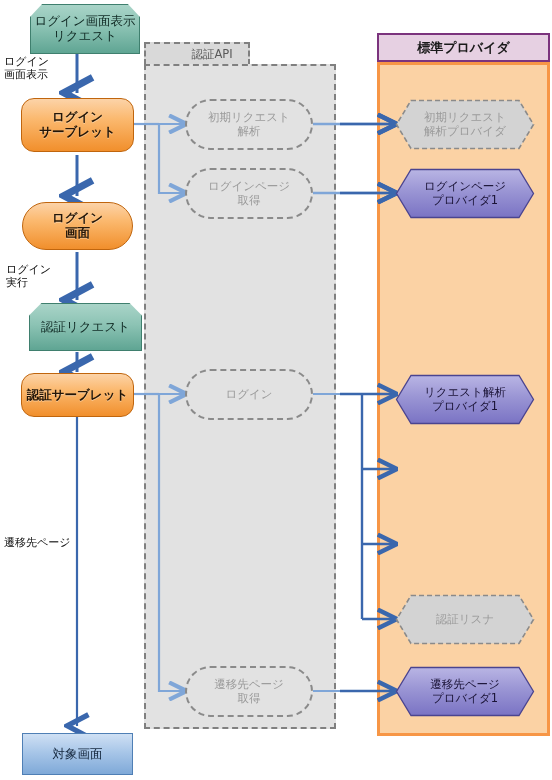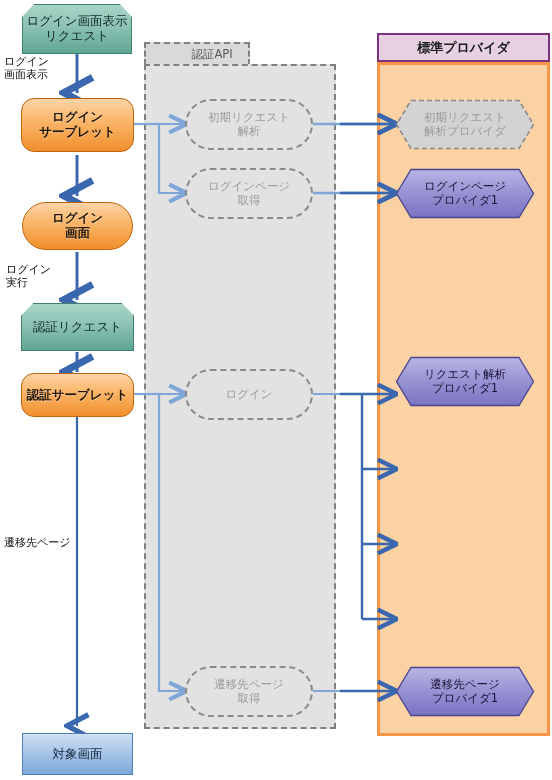--- a/index.html
+++ b/index.html
@@ -71,20 +71,21 @@
     white-space:pre-line;
   }
 
   
   .node.teal{
     background:linear-gradient(180deg,#a9d4c8 0%,#8cc3b4 45%,#5fa593 100%);
     border:1px solid #3f7f6e;
     color:#102a24;
     font-size:12.5px;
     clip-path:polygon(11% 0%,89% 0%,100% 26%,100% 100%,89% 100%,11% 100%,0% 100%,0% 26%);
+    margin-left:8px;
   }
 
   
   .node.orange-rect{
     background:linear-gradient(180deg,#fcd3a8 0%,#fbb96f 38%,#f18f2c 100%);
     border:1px solid #c0650d;
     border-radius:13px;
     color:#231608;
     font-size:12.5px;
     font-weight:bold;
@@ -286,37 +287,43 @@
             <stop offset="45%" stop-color="#9a95d4"></stop>
         <stop offset="100%" stop-color="#7a73c4"></stop>
           </linearGradient>
         </defs>
       <polygon points="16,1.5 124,1.5 138.5,25.5 124,49.5 16,49.5 1.5,25.5" fill="url(#pg1)" stroke="#4a4490" stroke-width="1.3"></polygon>
     </svg>
     <span class="hex-label">ログインページ
 プロバイダ1</span>
   </div>
 
-  <div class="hex active" style="left:395px;top:356px;width:140px;height:51px;">
+  <div class="hex active" style="left:395px;top:374px;width:140px;height:51px;">
     <svg width="140" height="51" viewBox="0 0 140 51">
       <defs>
           <linearGradient id="pg2" x1="0" y1="0" x2="0" y2="1">
         <stop offset="0%" stop-color="#b9b5e4"></stop>
             <stop offset="45%" stop-color="#9a95d4"></stop>
         <stop offset="100%" stop-color="#7a73c4"></stop>
           </linearGradient>
         </defs>
       <polygon points="16,1.5 124,1.5 138.5,25.5 124,49.5 16,49.5 1.5,25.5" fill="url(#pg2)" stroke="#4a4490" stroke-width="1.3"></polygon>
     </svg>
     <span class="hex-label">リクエスト解析
 プロバイダ1</span>
   </div>
 
 
 
+  <div class="hex disabled" style="left:395px;top:594px;width:140px;height:51px;">
+    <svg width="140" height="51" viewBox="0 0 140 51">
+      <polygon points="16,1.5 124,1.5 138.5,25.5 124,49.5 16,49.5 1.5,25.5" fill="#d3d3d3" stroke="#8a8a8a" stroke-width="1.6" stroke-dasharray="5,3"></polygon>
+    </svg>
+    <span class="hex-label">認証リスナ</span>
+  </div>
 
   <div class="hex active" style="left:395px;top:666px;width:140px;height:51px;">
     <svg width="140" height="51" viewBox="0 0 140 51">
       <defs>
           <linearGradient id="pg4" x1="0" y1="0" x2="0" y2="1">
         <stop offset="0%" stop-color="#b9b5e4"></stop>
             <stop offset="45%" stop-color="#9a95d4"></stop>
         <stop offset="100%" stop-color="#7a73c4"></stop>
           </linearGradient>
         </defs>

